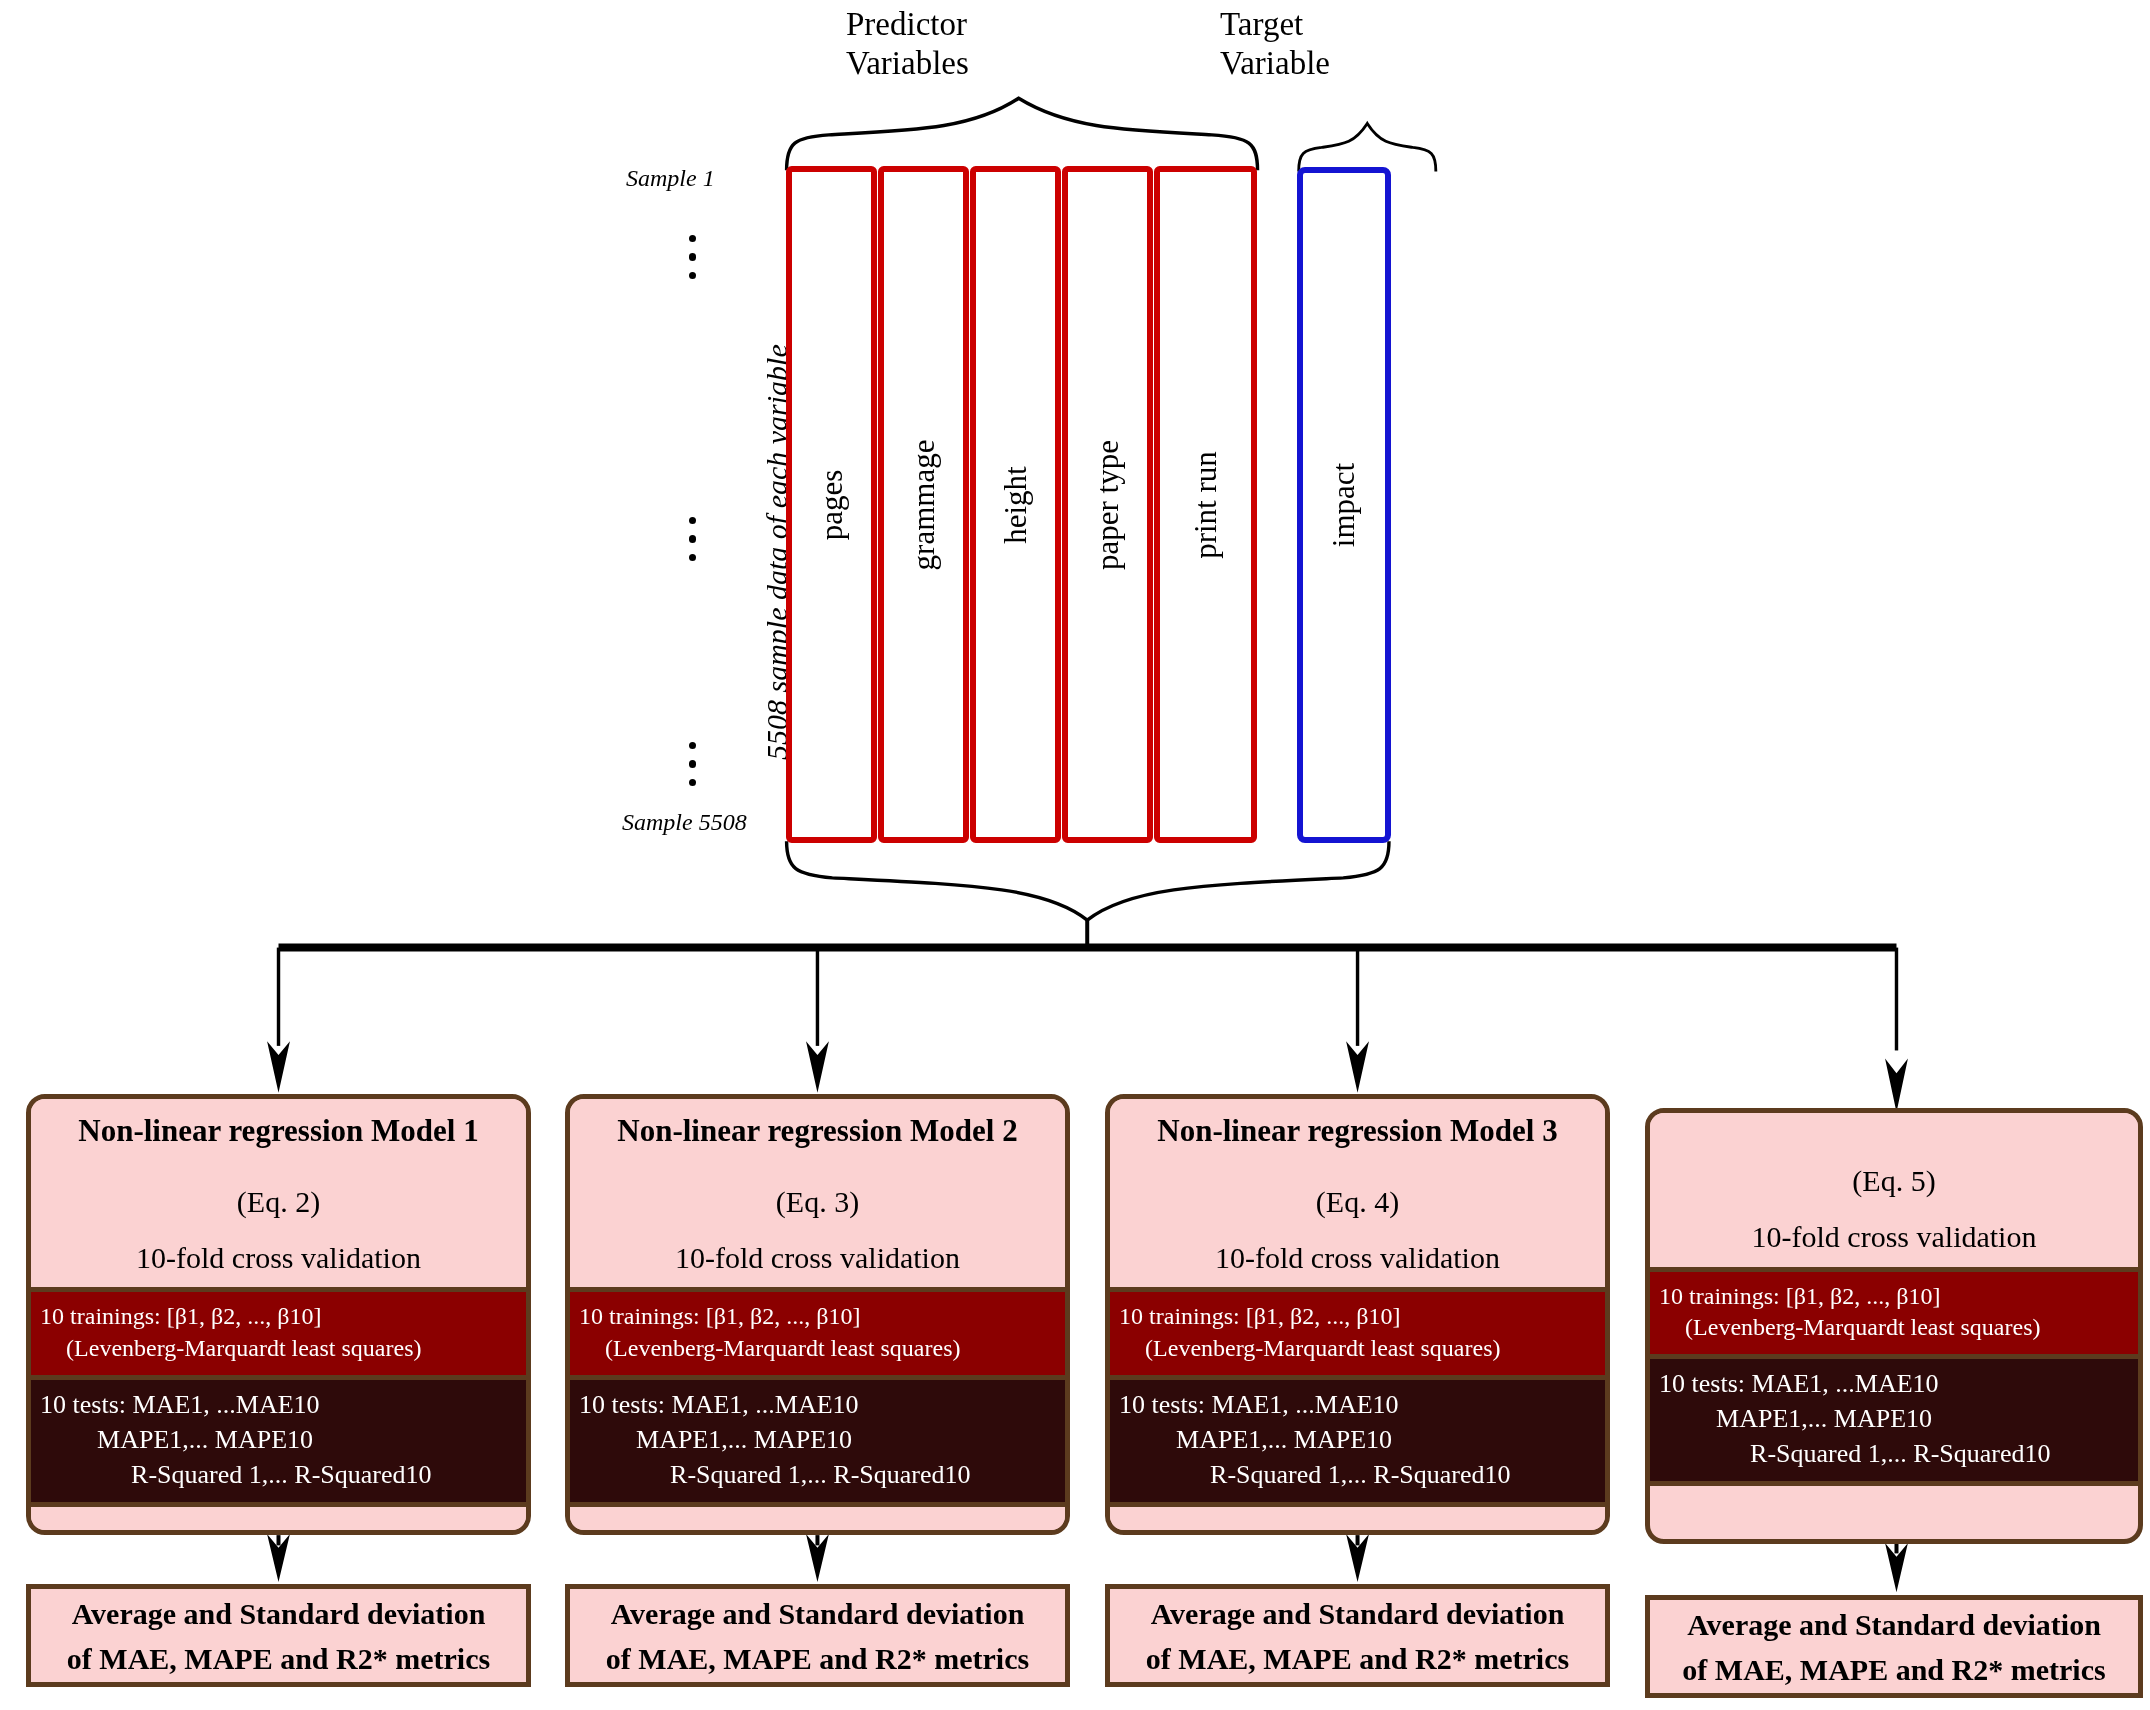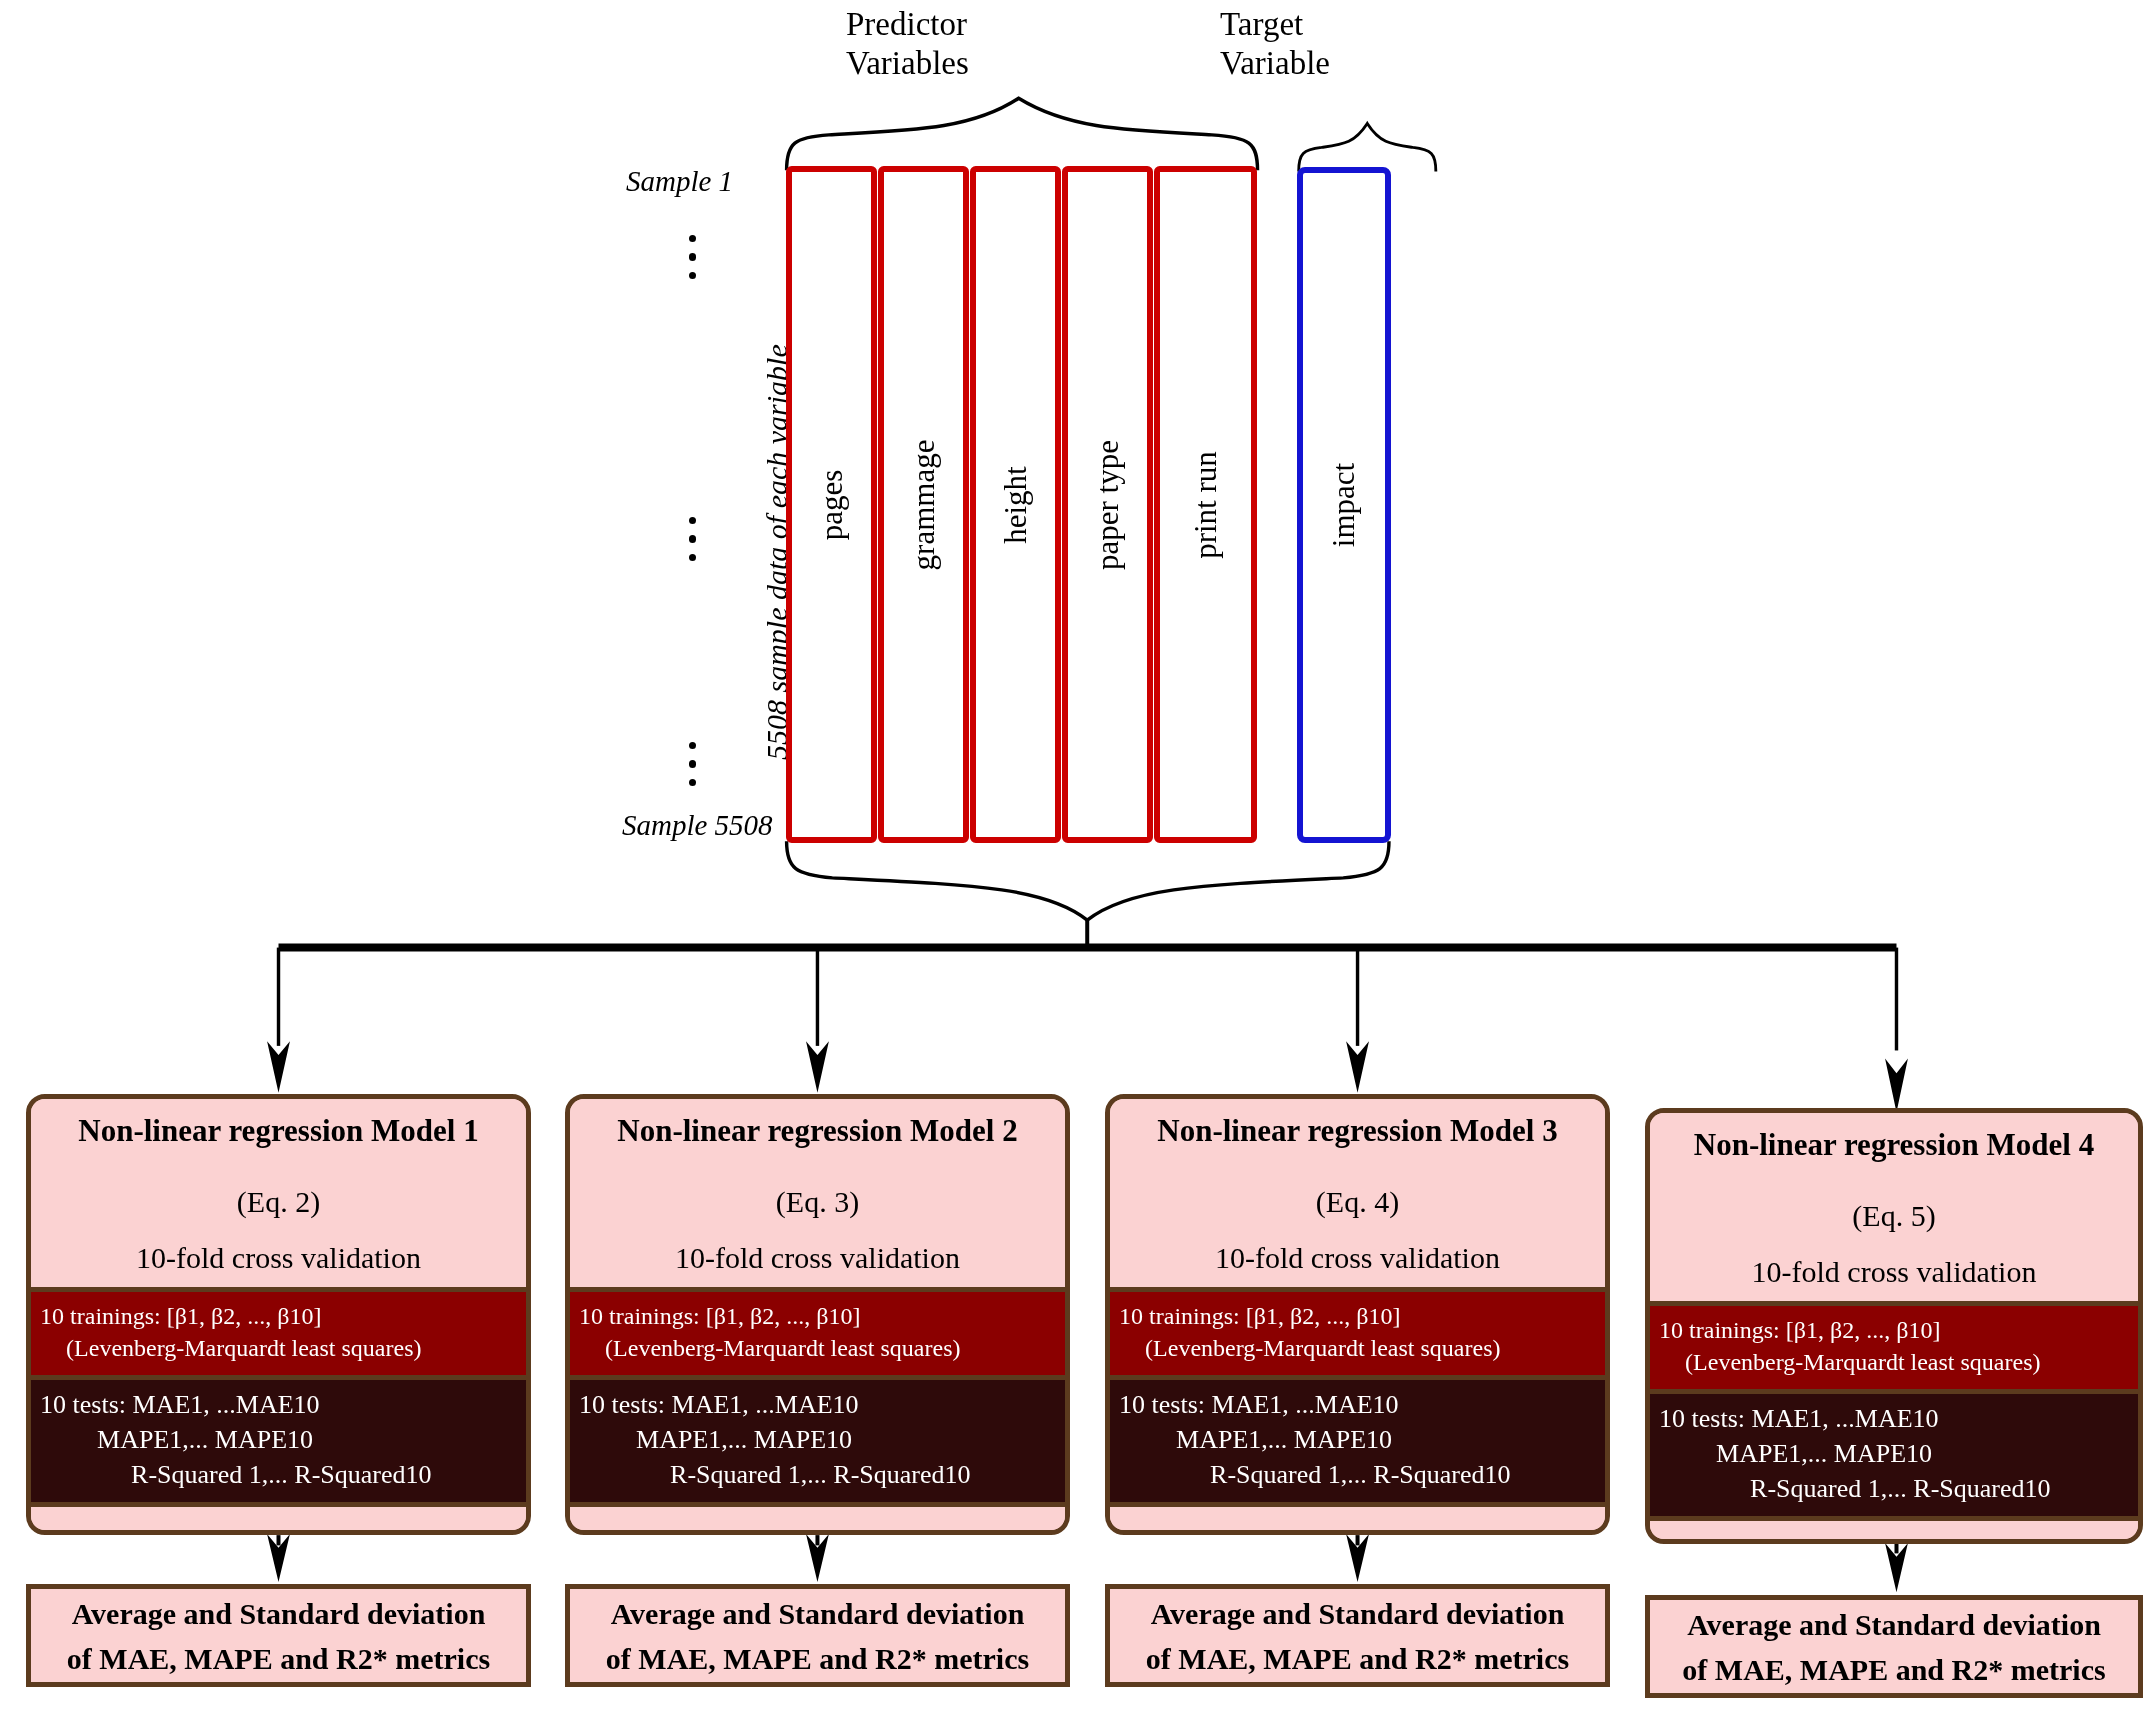--- a/index.html
+++ b/index.html
@@ -21,21 +21,21 @@
   .tbl-col.red{border:6.3px solid #cc0000;}
   .tbl-col.blue{border:6.3px solid #1414d2;border-radius:8px;}
   .tbl-col .vlabel{
     position:absolute;left:50%;top:50%;
     transform:translate(-50%,-50%) rotate(-90deg);
     white-space:nowrap;font-size:31px;color:#000;
     font-family:"Liberation Serif",serif;
   }
 
   .sample-label{
-    position:absolute;font-style:italic;font-size:29px;color:#000;
+    position:absolute;font-style:italic;font-size:24px;color:#000;
     font-family:"Liberation Serif",serif;white-space:nowrap;
   }
   .side-label{
     position:absolute;font-style:italic;font-size:30px;color:#000;
     font-family:"Liberation Serif",serif;white-space:nowrap;
     transform-origin:0 0;transform:rotate(-90deg);
   }
   .vdots{
     position:absolute;font-size:32px;line-height:15px;color:#000;
     font-family:"Liberation Serif",serif;letter-spacing:0;
@@ -222,21 +222,20 @@
     <div class="mb-test">
       <div class="l1">10 tests: MAE1, ...MAE10</div>
       <div class="l2">MAPE1,... MAPE10</div>
       <div class="l3">R-Squared 1,... R-Squared10</div>
     </div>
     <div class="mb-foot"></div>
   </div>
 
   <div class="model-box" style="left:1645px;top:1108px;width:498px;height:436px;">
     <div class="mb-head">
-      <div class="mb-title">Non-linear regression Model 4</div>
       <div class="mb-eq">(Eq. 5)</div>
       <div class="mb-cv">10-fold cross validation</div>
     </div>
     <div class="mb-train">
       <div class="l1">10 trainings: [β1, β2, ..., β10]</div>
       <div class="l2">(Levenberg-Marquardt least squares)</div>
     </div>
     <div class="mb-test">
       <div class="l1">10 tests: MAE1, ...MAE10</div>
       <div class="l2">MAPE1,... MAPE10</div>

